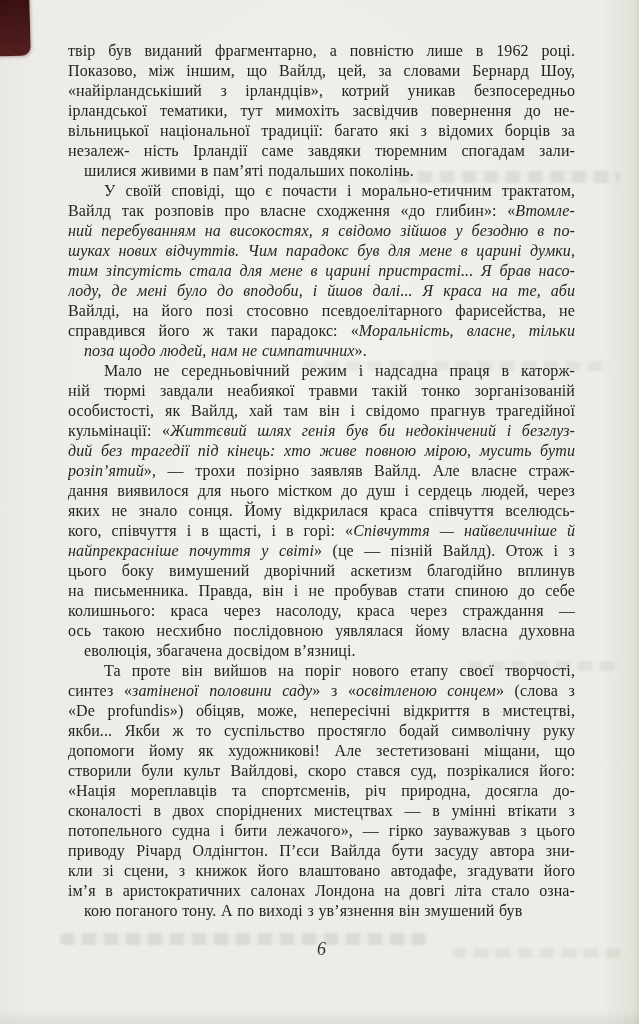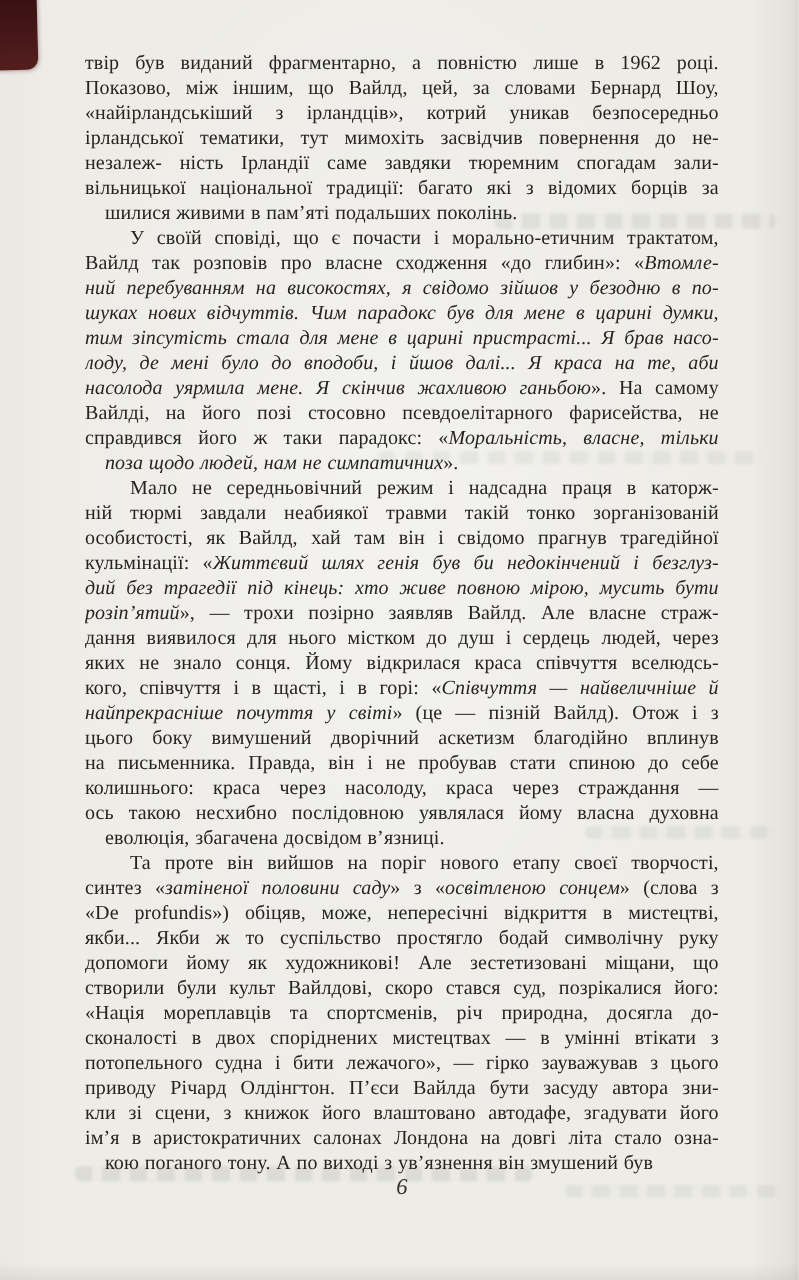--- a/index.html
+++ b/index.html
@@ -99,32 +99,31 @@
   <div class="smudge s3"></div>
   <div class="smudge s4"></div>
   <div class="smudge s5"></div>
 
   <div class="text-block">
       <div class="para">
         <div class="line"><span>твір був виданий фрагментарно, а повністю лише в 1962 році.</span></div>
         <div class="line"><span>Показово, між іншим, що Вайлд, цей, за словами Бернард Шоу,</span></div>
         <div class="line"><span>«найірландськіший з ірландців», котрий уникав безпосередньо</span></div>
         <div class="line"><span>ірландської тематики, тут мимохіть засвідчив повернення до не-</span></div>
+        <div class="line"><span>вільницької національної традиції: багато які з відомих борців за</span></div>
         <div class="line"><span>незалеж- ність Ірландії саме завдяки тюремним спогадам зали-</span></div>
-        <div class="line"><span>вільницької національної традиції: багато які з відомих борців за</span></div>
         <div class="line last"><span>шилися живими в пам’яті подальших поколінь.</span></div>
       </div>
       <div class="para">
         <div class="line indent"><span>У своїй сповіді, що є почасти і морально-етичним трактатом,</span></div>
         <div class="line"><span>Вайлд так розповів про власне сходження «до глибин»: «</span><em>Втомле-</em></div>
         <div class="line"><em>ний перебуванням на високостях, я свідомо зійшов у безодню в по-</em></div>
         <div class="line"><em>шуках нових відчуттів. Чим парадокс був для мене в царині думки,</em></div>
         <div class="line"><em>тим зіпсутість стала для мене в царині пристрасті... Я брав насо-</em></div>
         <div class="line"><em>лоду, де мені було до вподоби, і йшов далі... Я краса на те, аби</em></div>
-        <div class="line"><em>насолода уярмила мене. Я скінчив жахливою ганьбою</em><span>». На самому</span></div>
         <div class="line"><span>Вайлді, на його позі стосовно псевдоелітарного фарисейства, не</span></div>
         <div class="line"><span>справдився його ж таки парадокс: «</span><em>Моральність, власне, тільки</em></div>
         <div class="line last"><em>поза щодо людей, нам не симпатичних</em><span>».</span></div>
       </div>
       <div class="para">
         <div class="line indent"><span>Мало не середньовічний режим і надсадна праця в каторж-</span></div>
         <div class="line"><span>ній тюрмі завдали неабиякої травми такій тонко зорганізованій</span></div>
         <div class="line"><span>особистості, як Вайлд, хай там він і свідомо прагнув трагедійної</span></div>
         <div class="line"><span>кульмінації: «</span><em>Життєвий шлях генія був би недокінчений і безглуз-</em></div>
         <div class="line"><em>дий без трагедії під кінець: хто живе повною мірою, мусить бути</em></div>

